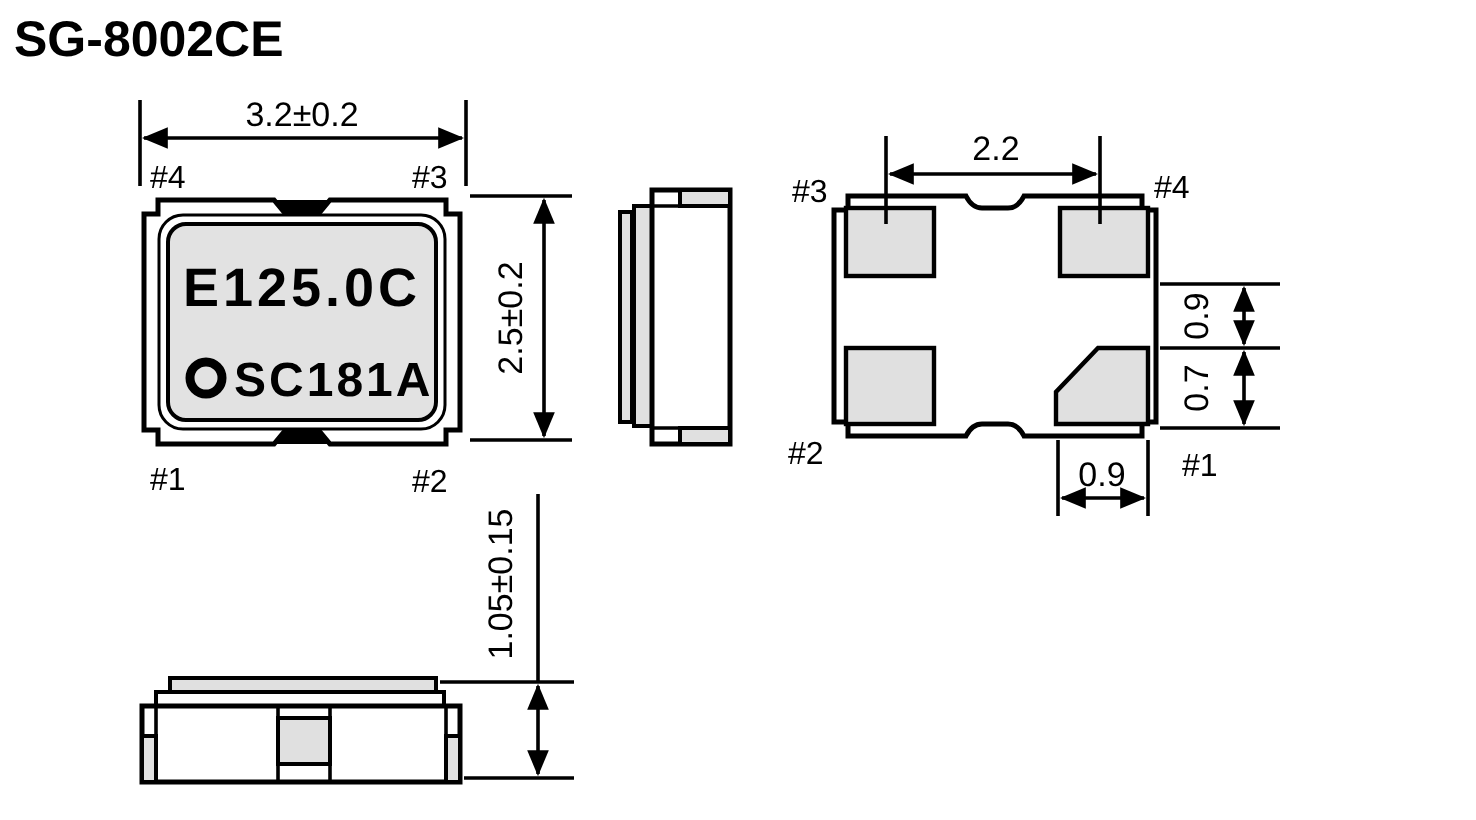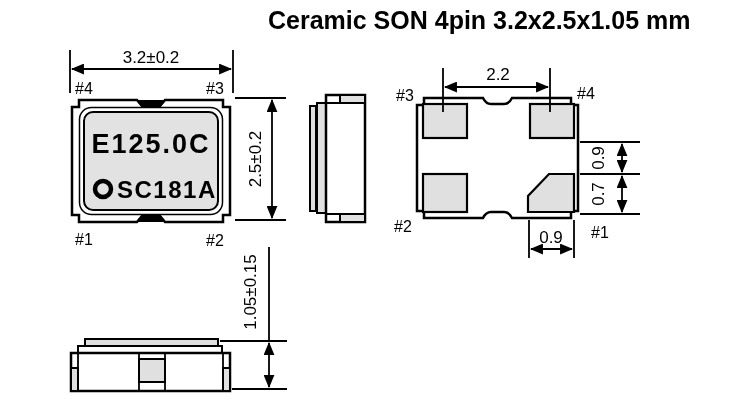--- a/index.html
+++ b/index.html
@@ -27,21 +27,21 @@
   .body{stroke:#000;stroke-width:2.5;fill:#fff;}
   .part{stroke:#000;stroke-width:2;fill:#fff;}
   .pad{stroke:#000;stroke-width:2.2;fill:#e0e0e0;}
   .gry{stroke:#000;stroke-width:2;fill:#e0e0e0;}
 </style>
 </head>
 <body>
 
 <div class="page">
 
-  <div class="hdr" id="package-title">Ceramic SON 4pin 3.2x2.5x1.05 mm</div>
+  <div class="hdr" id="part-number">SG-8002CE</div>
 
   <svg width="738" height="410" viewBox="0 0 738 410">
     <defs>
       <marker id="arr" viewBox="0 0 12 10" refX="11" refY="5" markerWidth="13" markerHeight="11" markerUnits="userSpaceOnUse" orient="auto-start-reverse">
         <path d="M0,0 L12,5 L0,10 Z" fill="#000"></path>
       </marker>
     </defs>
 
     <g>
 

